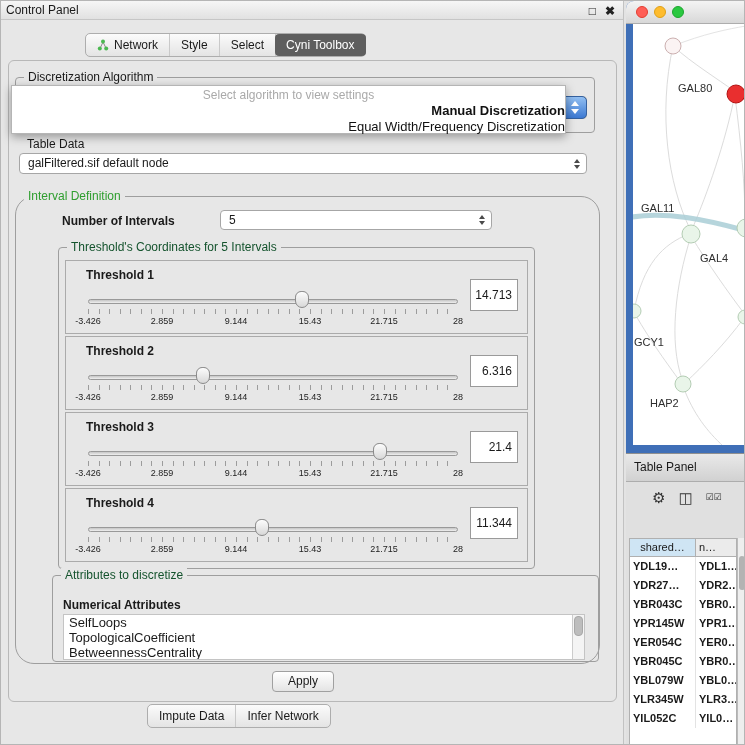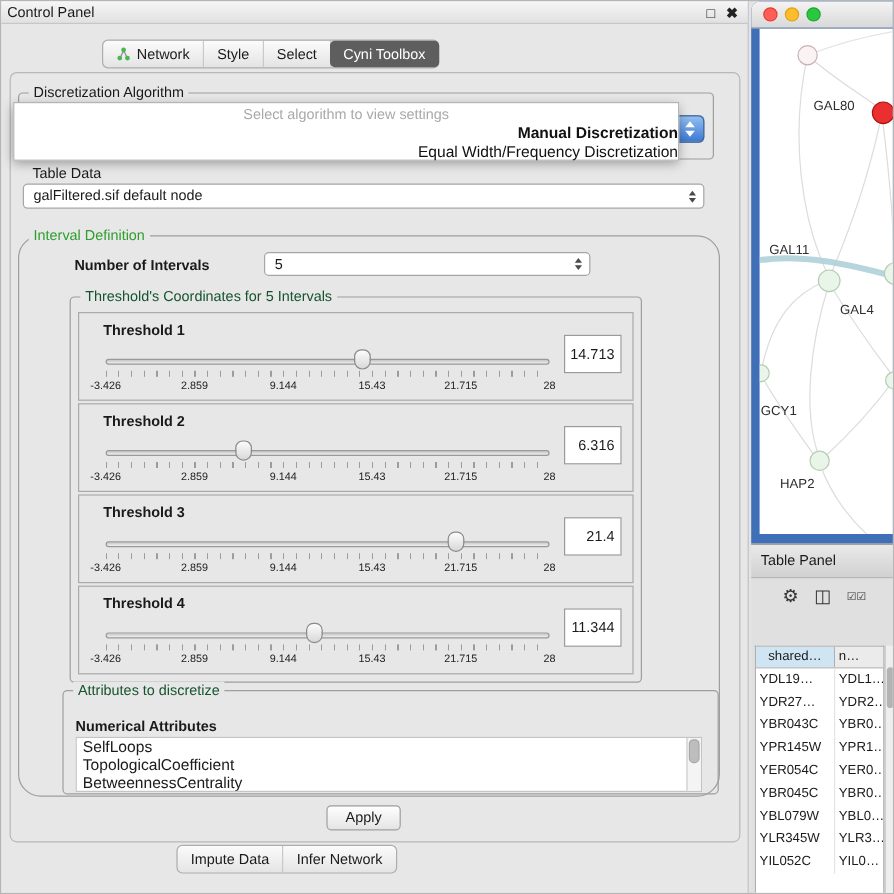--- a/index.html
+++ b/index.html
@@ -121,21 +121,21 @@
     display:flex; align-items:center; gap:13px; padding-left:26px; }
   .ticon { font-size:15px; color:#333; line-height:1; }
   .ticon.small { font-size:9px; letter-spacing:0; }
   .ttable { position:absolute; left:3px; top:56px; right:9px; bottom:0; background:#fff;
     border:1px solid #b0b0b0; border-bottom:none; overflow:hidden; }
   .thead { display:flex; height:18px; border-bottom:1px solid #b0b0b0; font-size:11px; }
   .thcell { overflow:hidden; white-space:nowrap; line-height:17px; }
   .thcell.c1 { width:66px; background:#cfe5f4; border-right:1px solid #b0b0b0; text-align:center; }
   .thcell.c2 { flex:1; background:#ebebeb; padding-left:3px; }
   .trow { display:flex; height:19px; font-size:11px; line-height:18px; }
-  .tcell { overflow:hidden; white-space:nowrap; }
+  .tcell { overflow:hidden; white-space:nowrap;font-weight:bold; }
   .tcell.c1 { width:66px; padding-left:3px; border-right:1px solid #e3e3e3; }
   .tcell.c2 { flex:1; padding-left:3px; }
   .tp-scroll { position:absolute; right:0; top:56px; bottom:0; width:9px; background:#eee; border-left:1px solid #bbb; }
   .tp-thumb { width:6px; height:34px; background:#b3b3b3; border-radius:3px; margin:18px 0 0 1px; }
 
   .net-ico { display:inline-block; }
 </style>
 </head>
 <body>
 

